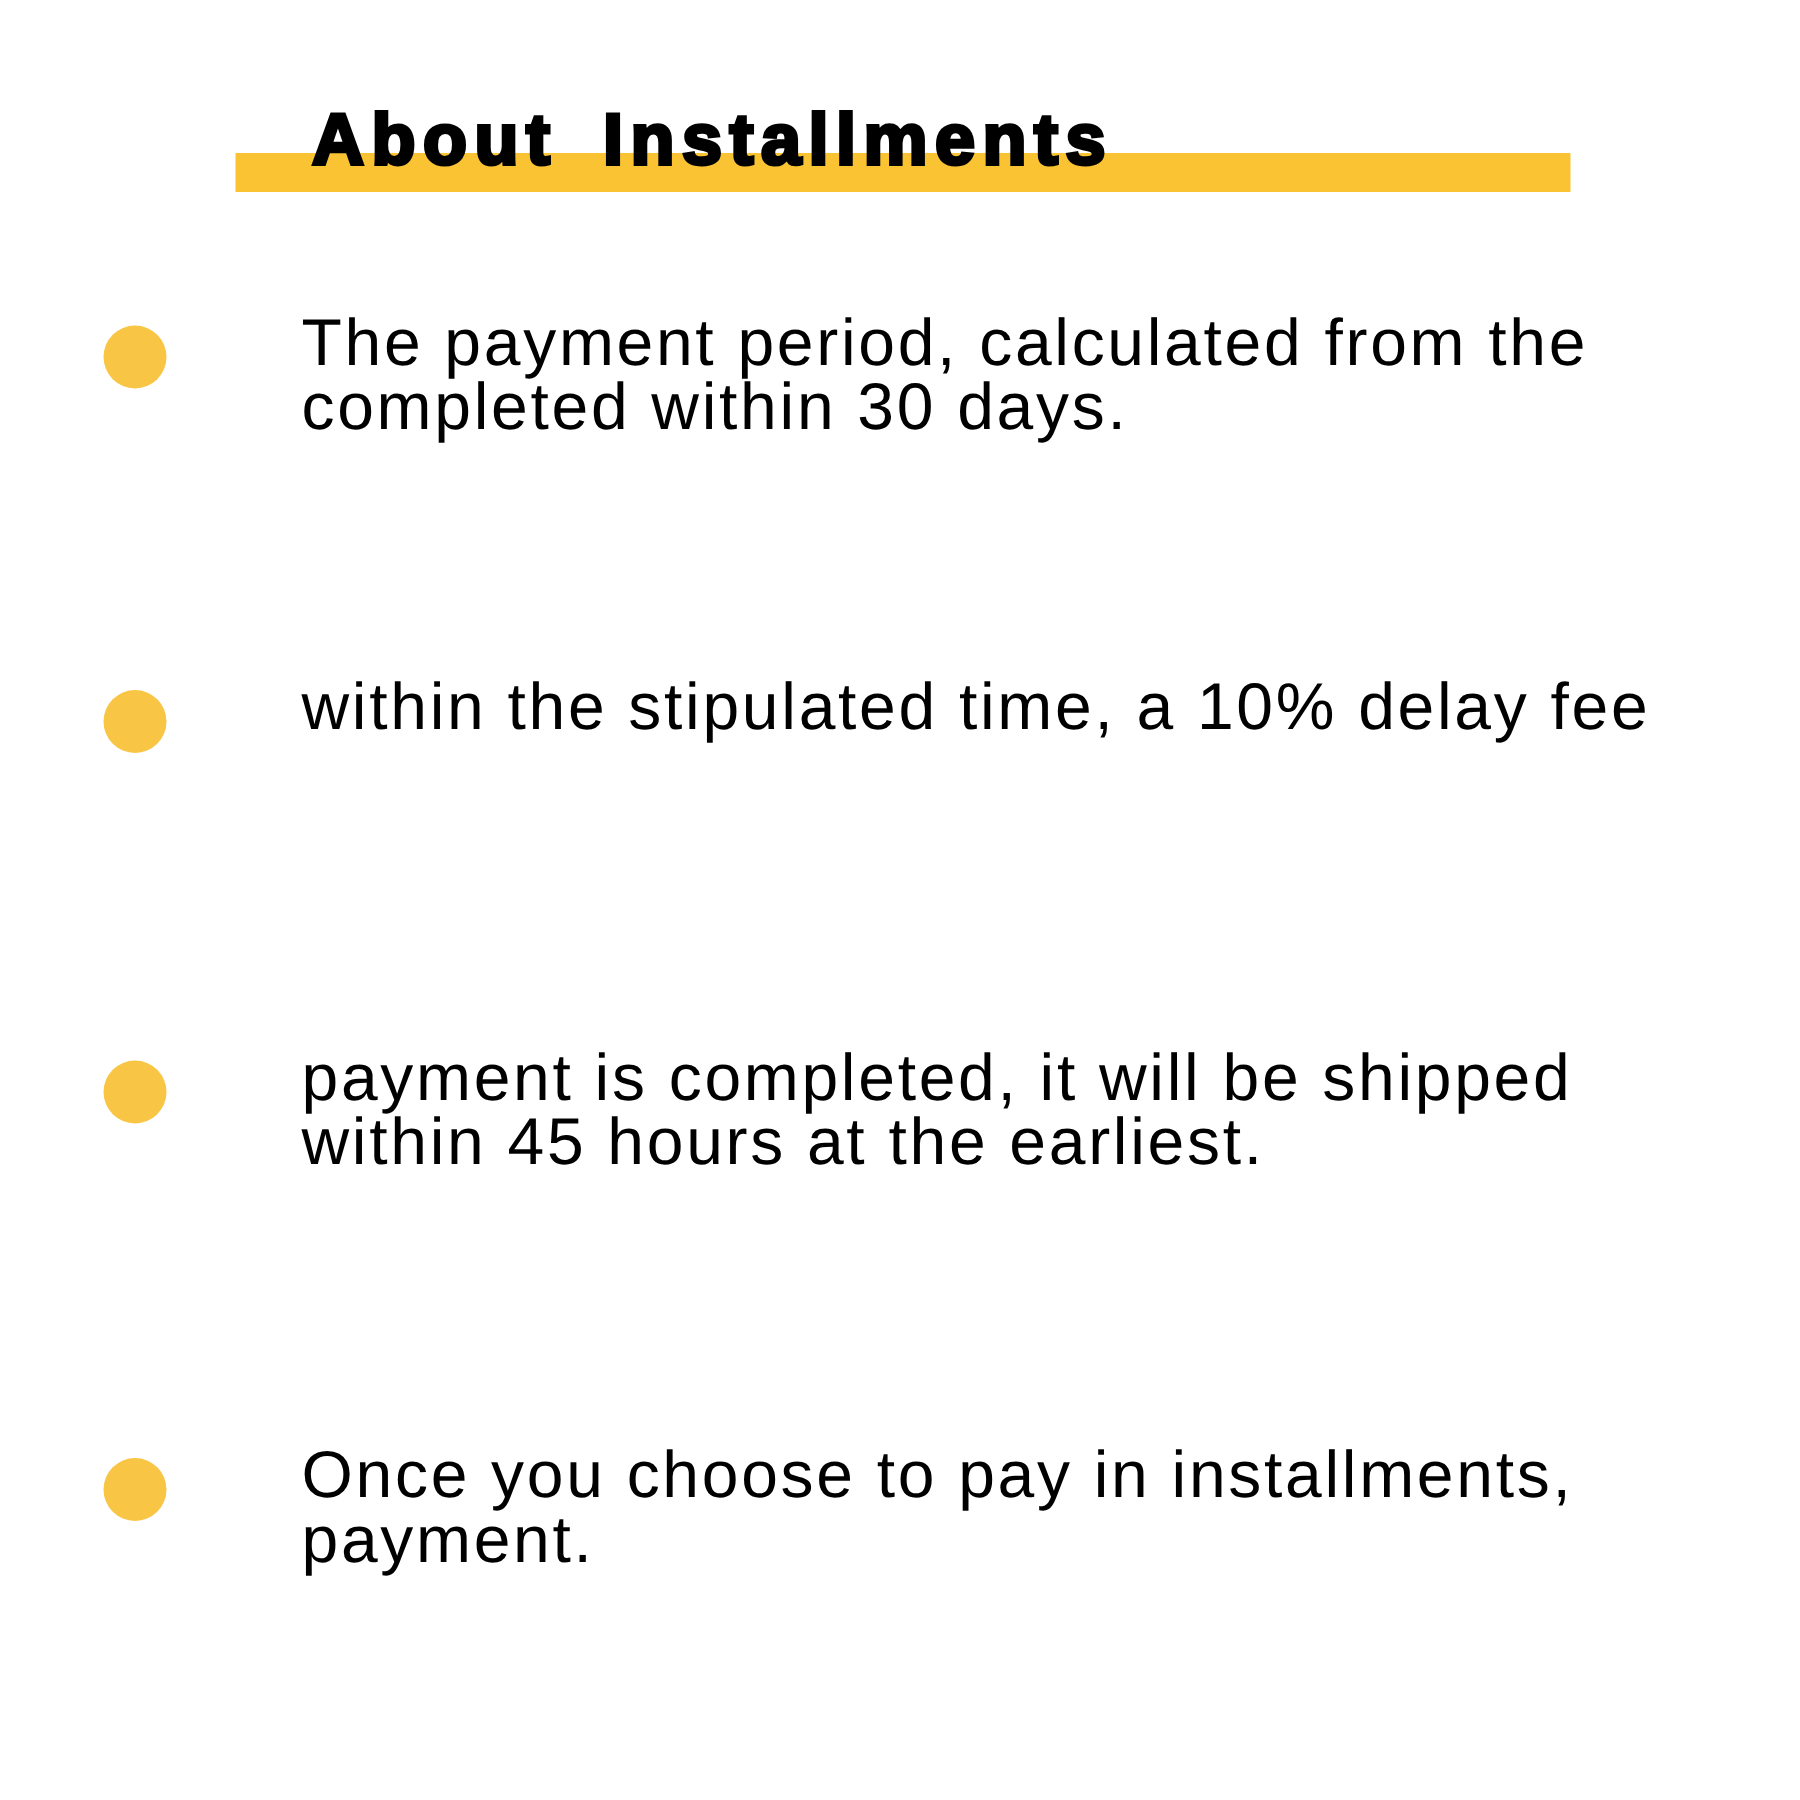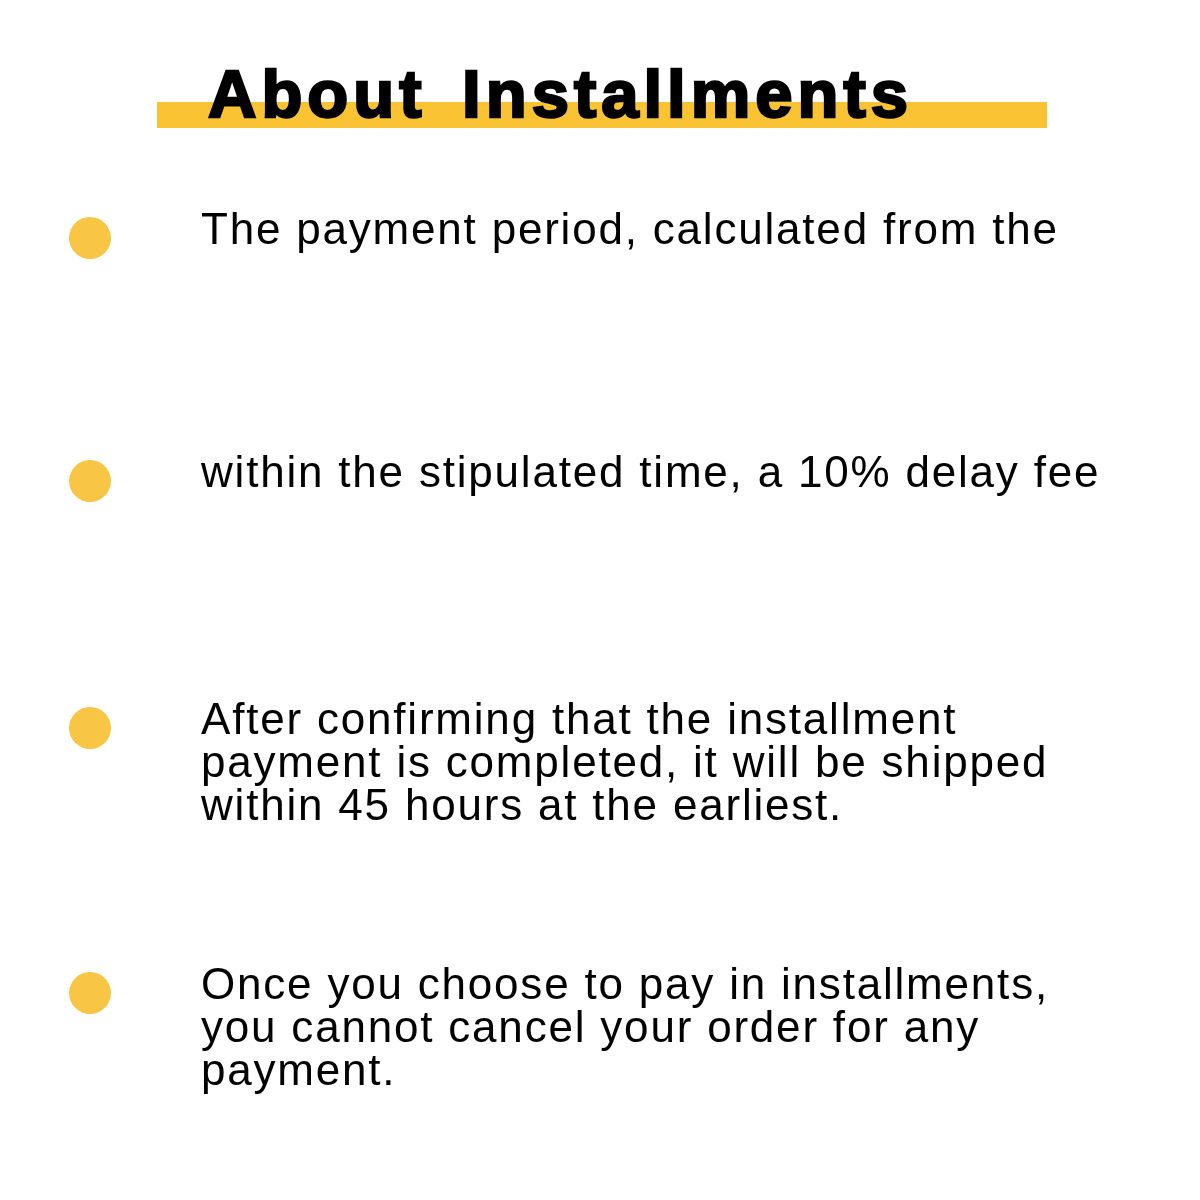--- a/index.html
+++ b/index.html
@@ -30,21 +30,21 @@
     top: 102px;
     width: 890px;
     height: 26px;
     background: var(--highlight_bar, #F9C333);
   }
   .page-title {
     position: absolute;
     left: 208px;
     top: 57px;
     margin: 0;
-    font-size: 67px;
+    font-size: 48px;
     line-height: 74px;
     font-weight: bold;
     letter-spacing: 5px;
     word-spacing: 12px;
     white-space: nowrap;
     -webkit-text-stroke: 2.5px currentColor;
   }
 
   
   .bullet-item {
@@ -89,42 +89,41 @@
     <div class="highlight-bar"></div>
     <h1 class="page-title">About Installments</h1>
   </header>
 
   <section>
 
     <div class="bullet-item b1">
       <span class="dot"></span>
       <div class="bullet-text">
         <div class="line">The payment period, calculated from the</div>
+        <div class="line">completed within 30 days.</div>
       </div>
     </div>
 
     <div class="bullet-item b2">
       <span class="dot"></span>
       <div class="bullet-text">
         <div class="line">within the stipulated time, a 10% delay fee</div>
       </div>
     </div>
 
     <div class="bullet-item b3">
       <span class="dot"></span>
       <div class="bullet-text">
-        <div class="line">After confirming that the installment</div>
         <div class="line">payment is completed, it will be shipped</div>
         <div class="line">within 45 hours at the earliest.</div>
       </div>
     </div>
 
     <div class="bullet-item b4">
       <span class="dot"></span>
       <div class="bullet-text">
         <div class="line">Once you choose to pay in installments,</div>
-        <div class="line">you cannot cancel your order for any</div>
         <div class="line">payment.</div>
       </div>
     </div>
 
   </section>
 </div>
 
 </body></html>

